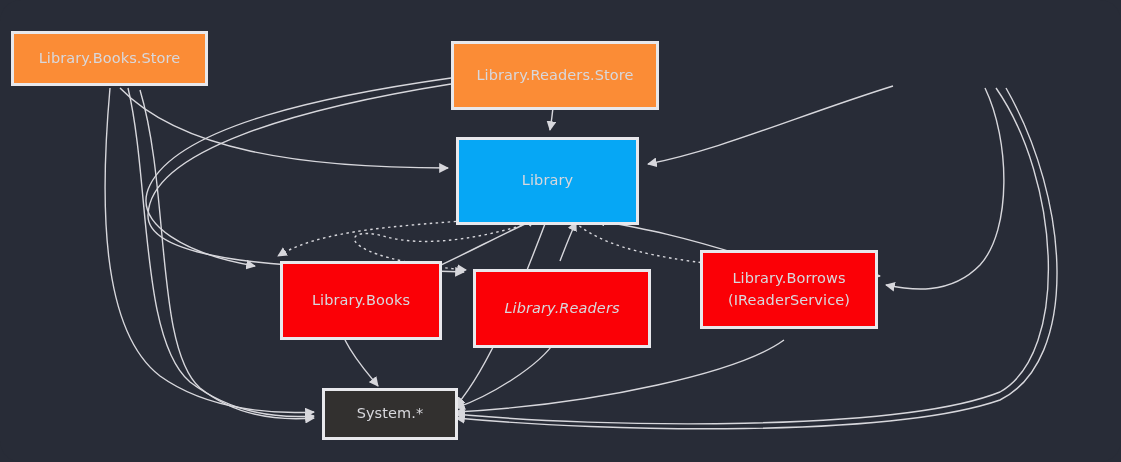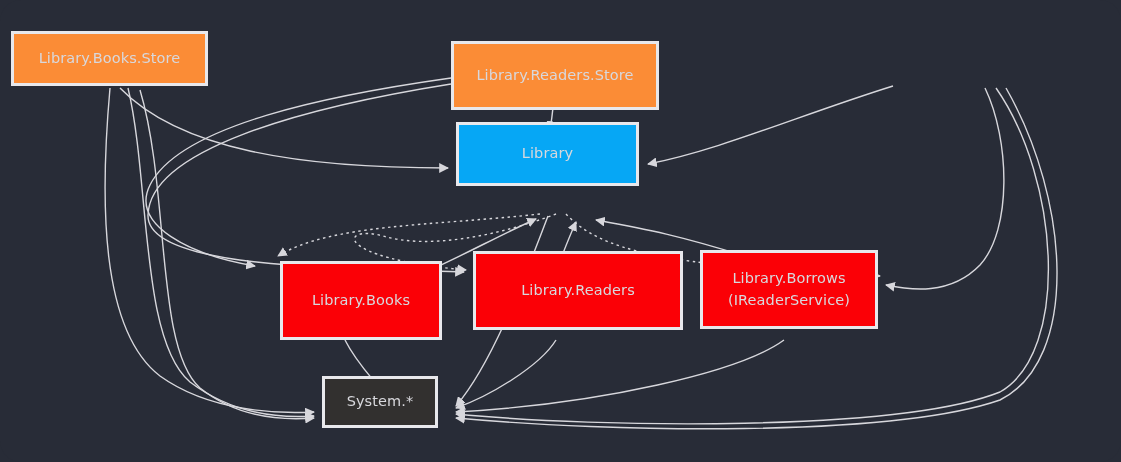--- a/index.html
+++ b/index.html
@@ -87,35 +87,35 @@
     <span>Library.Books.Store</span>
 
   </div>
 
   <div class="node node-store" style="left: 451px; top: 31px; width: 208px; height: 69px; margin-top: 10px;">
     <span>Library.Readers.Store</span>
 
   </div>
 
 
-  <div class="node node-models" style="left: 456px; top: 122px; width: 183px; height: 64px;">
+  <div class="node node-models" style="left: 456px; top: 137px; width: 183px; height: 88px;">
     <span>Library</span>
   </div>
 
   <div class="node node-service" style="left: 264px; top: 261px; width: 162px; height: 79px; margin-left: 16px;">
     <span>Library.Books</span>
   </div>
 
-  <div class="node node-service" style="left: 473px; top: 251px; width: 210px; height: 79px;">
+  <div class="node node-service" style="left: 473px; top: 269px; width: 178px; height: 79px; font-style: italic;">
     <span>Library.Readers</span>
   </div>
 
   <div class="node node-service" style="left: 700px; top: 250px; width: 178px; height: 79px;">
     <span>Library.Borrows</span>
     <span class="line2">(IReaderService)</span>
   </div>
 
-  <div class="node node-system" style="left: 322px; top: 376px; width: 116px; height: 52px;">
+  <div class="node node-system" style="left: 322px; top: 388px; width: 136px; height: 52px;">
     <span>System.*</span>
 
   </div>
 
 </div>
 
 </body></html>

